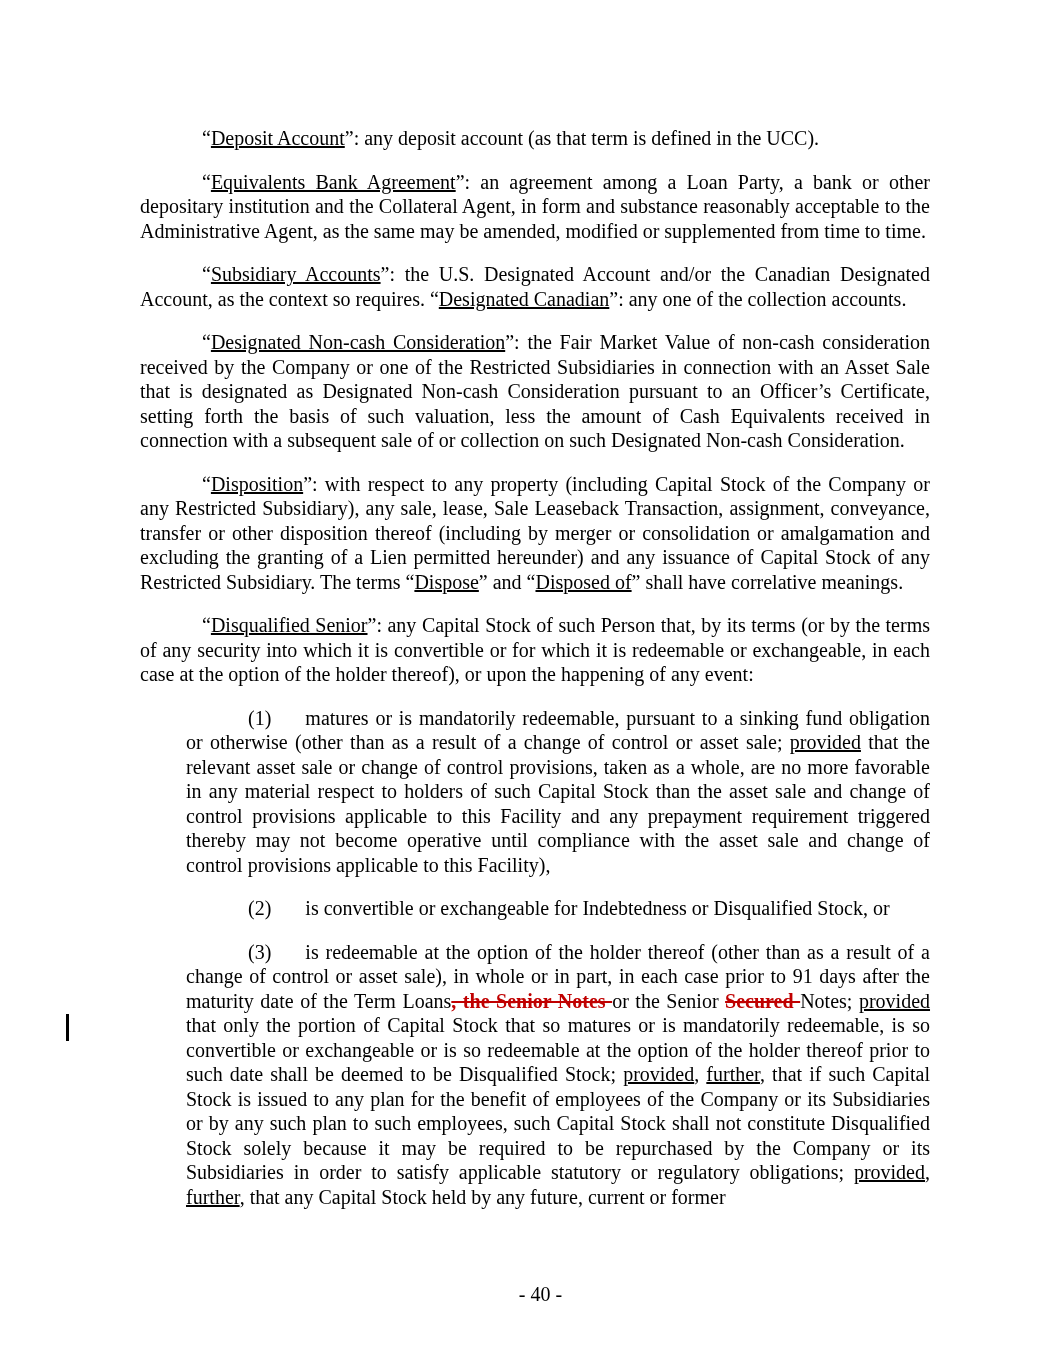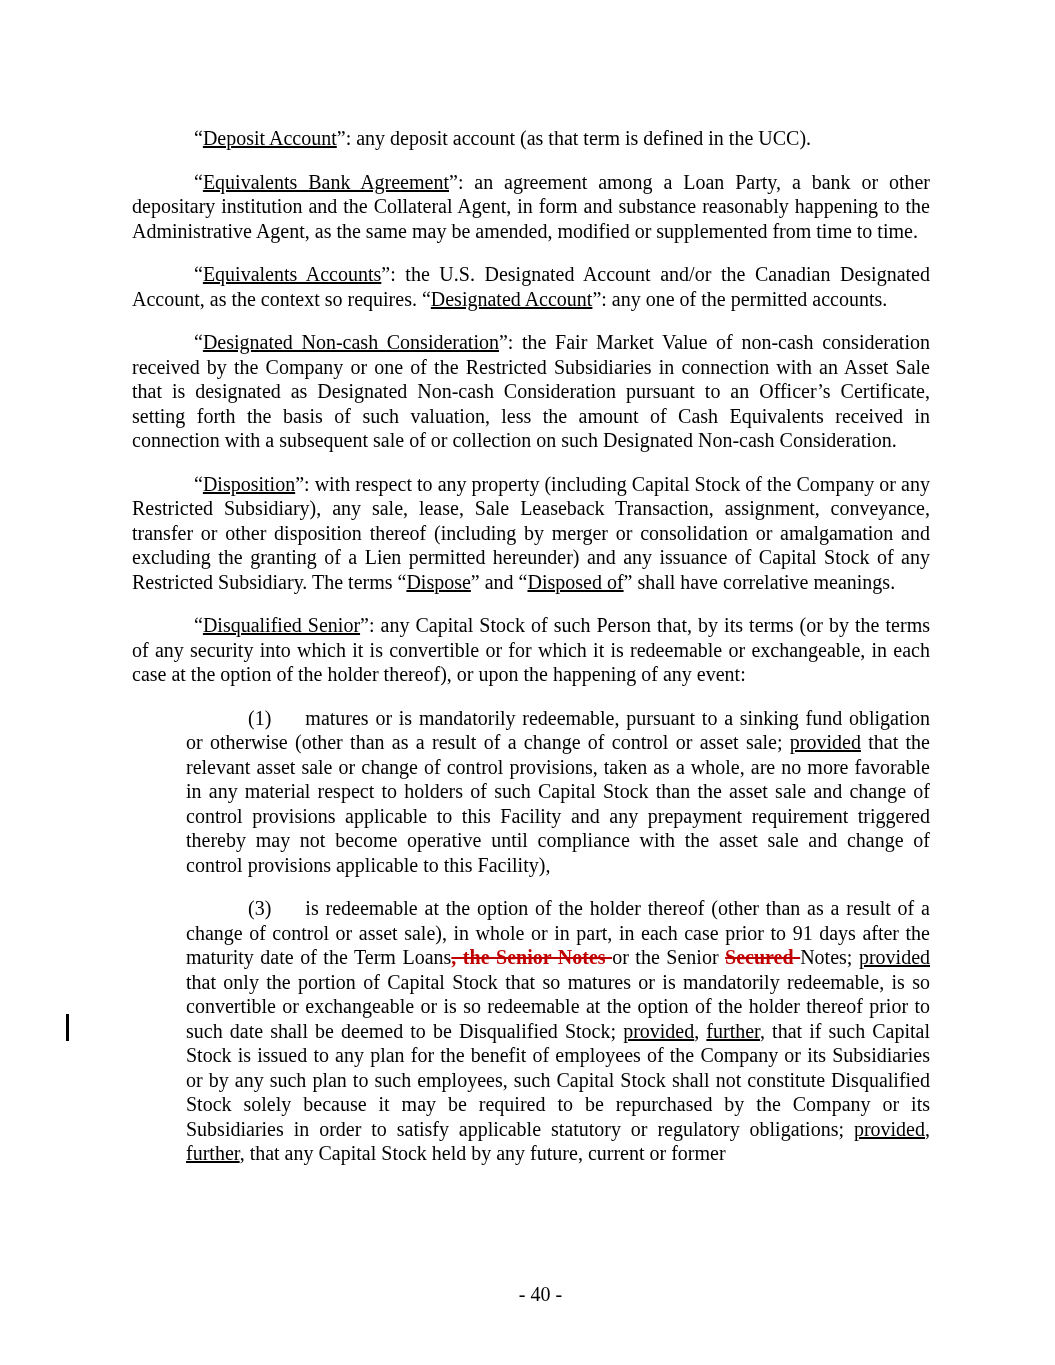--- a/index.html
+++ b/index.html
@@ -19,21 +19,21 @@
   .page {
     position: absolute;
     inset: 0;
     padding: 126px 125px 0 124px;
     box-sizing: border-box;
   }
   .para {
     text-align: justify;
     text-indent: 62px;
     line-height: 24.5px;
-    margin: 0 0 19px 8px;
+    margin: 0 0 19px 16px;
   }
   .item {
     margin-left: 62px;
   }
   .tab {
     display: inline-block;
     width: 34px;
   }
   .u {
     text-decoration: underline;
@@ -59,24 +59,25 @@
     width: 100%;
     text-align: center;
     line-height: 24.5px;
   }
 </style>
 </head>
 <body>
 
 <div class="page">
   <p class="para"><span>“</span><span class="u">Deposit Account</span><span>”:  any deposit account (as that term is defined in the UCC).</span></p>
-  <p class="para"><span>“</span><span class="u">Equivalents Bank Agreement</span><span>”:  an agreement among a Loan Party, a bank or other depositary institution and the Collateral Agent, in form and substance reasonably happening to the Administrative Agent, as the same may be amended, modified or supplemented from time to time.</span></p>
-  <p class="para"><span>“</span><span class="u">Equivalents Accounts</span><span>”:  the U.S. Designated Account and/or the Canadian Designated Account, as the context so requires.  “</span><span class="u">Designated Account</span><span>”:  any one of the permitted accounts.</span></p>
+  <p class="para"><span>“</span><span class="u">Equivalents Bank Agreement</span><span>”:  an agreement among a Loan Party, a bank or other depositary institution and the Collateral Agent, in form and substance reasonably acceptable to the Administrative Agent, as the same may be amended, modified or supplemented from time to time.</span></p>
+  <p class="para"><span>“</span><span class="u">Subsidiary Accounts</span><span>”:  the U.S. Designated Account and/or the Canadian Designated Account, as the context so requires.  “</span><span class="u">Designated Canadian</span><span>”:  any one of the collection accounts.</span></p>
   <p class="para"><span>“</span><span class="u">Designated Non-cash Consideration</span><span>”:  the Fair Market Value of non-cash consideration received by the Company or one of the Restricted Subsidiaries in connection with an Asset Sale that is designated as Designated Non-cash Consideration pursuant to an Officer’s Certificate, setting forth the basis of such valuation, less the amount of Cash Equivalents received in connection with a subsequent sale of or collection on such Designated Non-cash Consideration.</span></p>
   <p class="para"><span>“</span><span class="u">Disposition</span><span>”:  with respect to any property (including Capital Stock of the Company or any Restricted Subsidiary), any sale, lease, Sale Leaseback Transaction, assignment, conveyance, transfer or other disposition thereof (including by merger or consolidation or amalgamation and excluding the granting of a Lien permitted hereunder) and any issuance of Capital Stock of any Restricted Subsidiary.  The terms “</span><span class="u">Dispose</span><span>” and “</span><span class="u">Disposed of</span><span>” shall have correlative meanings.</span></p>
   <p class="para"><span>“</span><span class="u">Disqualified Senior</span><span>”:  any Capital Stock of such Person that, by its terms (or by the terms of any security into which it is convertible or for which it is redeemable or exchangeable, in each case at the option of the holder thereof), or upon the happening of any event:</span></p>
   <p class="para item"><span>(1)</span><span class="tab"></span><span>matures or is mandatorily redeemable, pursuant to a sinking fund obligation or otherwise (other than as a result of a change of control or asset sale; </span><span class="u">provided</span><span> that the relevant asset sale or change of control provisions, taken as a whole, are no more favorable in any material respect to holders of such Capital Stock than the asset sale and change of control provisions applicable to this Facility and any prepayment requirement triggered thereby may not become operative until compliance with the asset sale and change of control provisions applicable to this Facility),</span></p>
+  <p class="para item"><span>(2)</span><span class="tab"></span><span>is convertible or exchangeable for Indebtedness or Disqualified Stock, or</span></p>
   <p class="para item"><span>(3)</span><span class="tab"></span><span>is redeemable at the option of the holder thereof (other than as a result of a change of control or asset sale), in whole or in part, in each case prior to 91 days after the maturity date of the Term Loans</span><span class="sr">, the Senior Notes </span><span> or the Senior </span><span class="sr">Secured </span><span>Notes; </span><span class="u">provided</span><span> that only the portion of Capital Stock that so matures or is mandatorily redeemable, is so convertible or exchangeable or is so redeemable at the option of the holder thereof prior to such date shall be deemed to be Disqualified Stock; </span><span class="u">provided</span><span>, </span><span class="u">further</span><span>, that if such Capital Stock is issued to any plan for the benefit of employees of the Company or its Subsidiaries or by any such plan to such employees, such Capital Stock shall not constitute Disqualified Stock solely because it may be required to be repurchased by the Company or its Subsidiaries in order to satisfy applicable statutory or regulatory obligations; </span><span class="u">provided</span><span>, </span><span class="u">further</span><span>, that any Capital Stock held by any future, current or former</span></p>
 </div>
 
 <div class="change-bar"></div>
 
 <div class="footer">- 40 -</div>
 
 </body></html>

